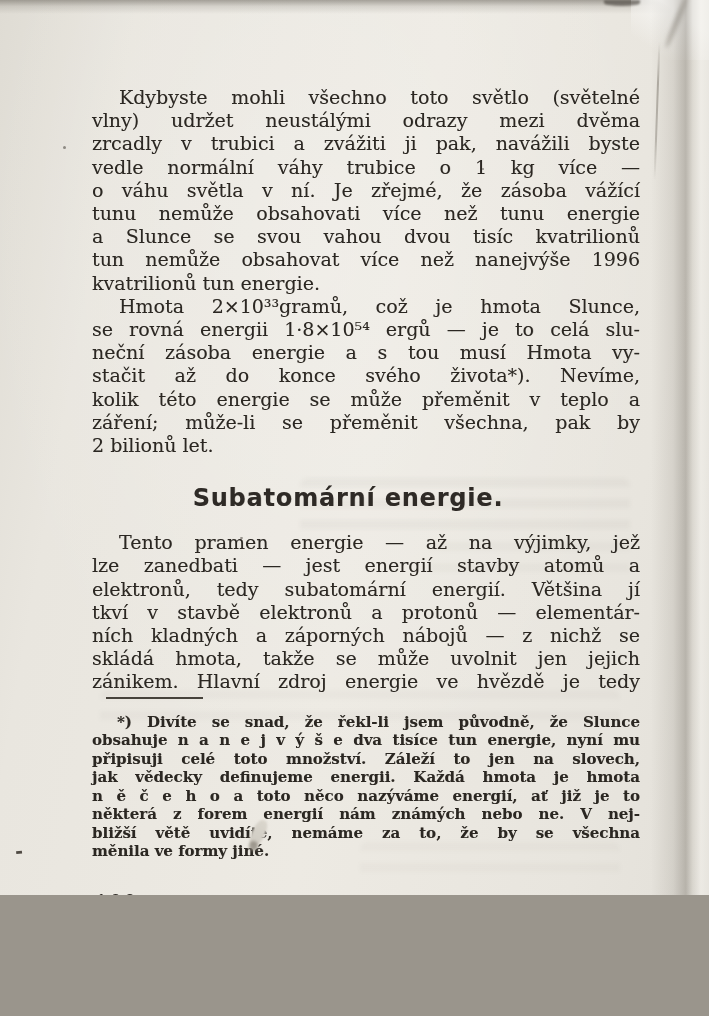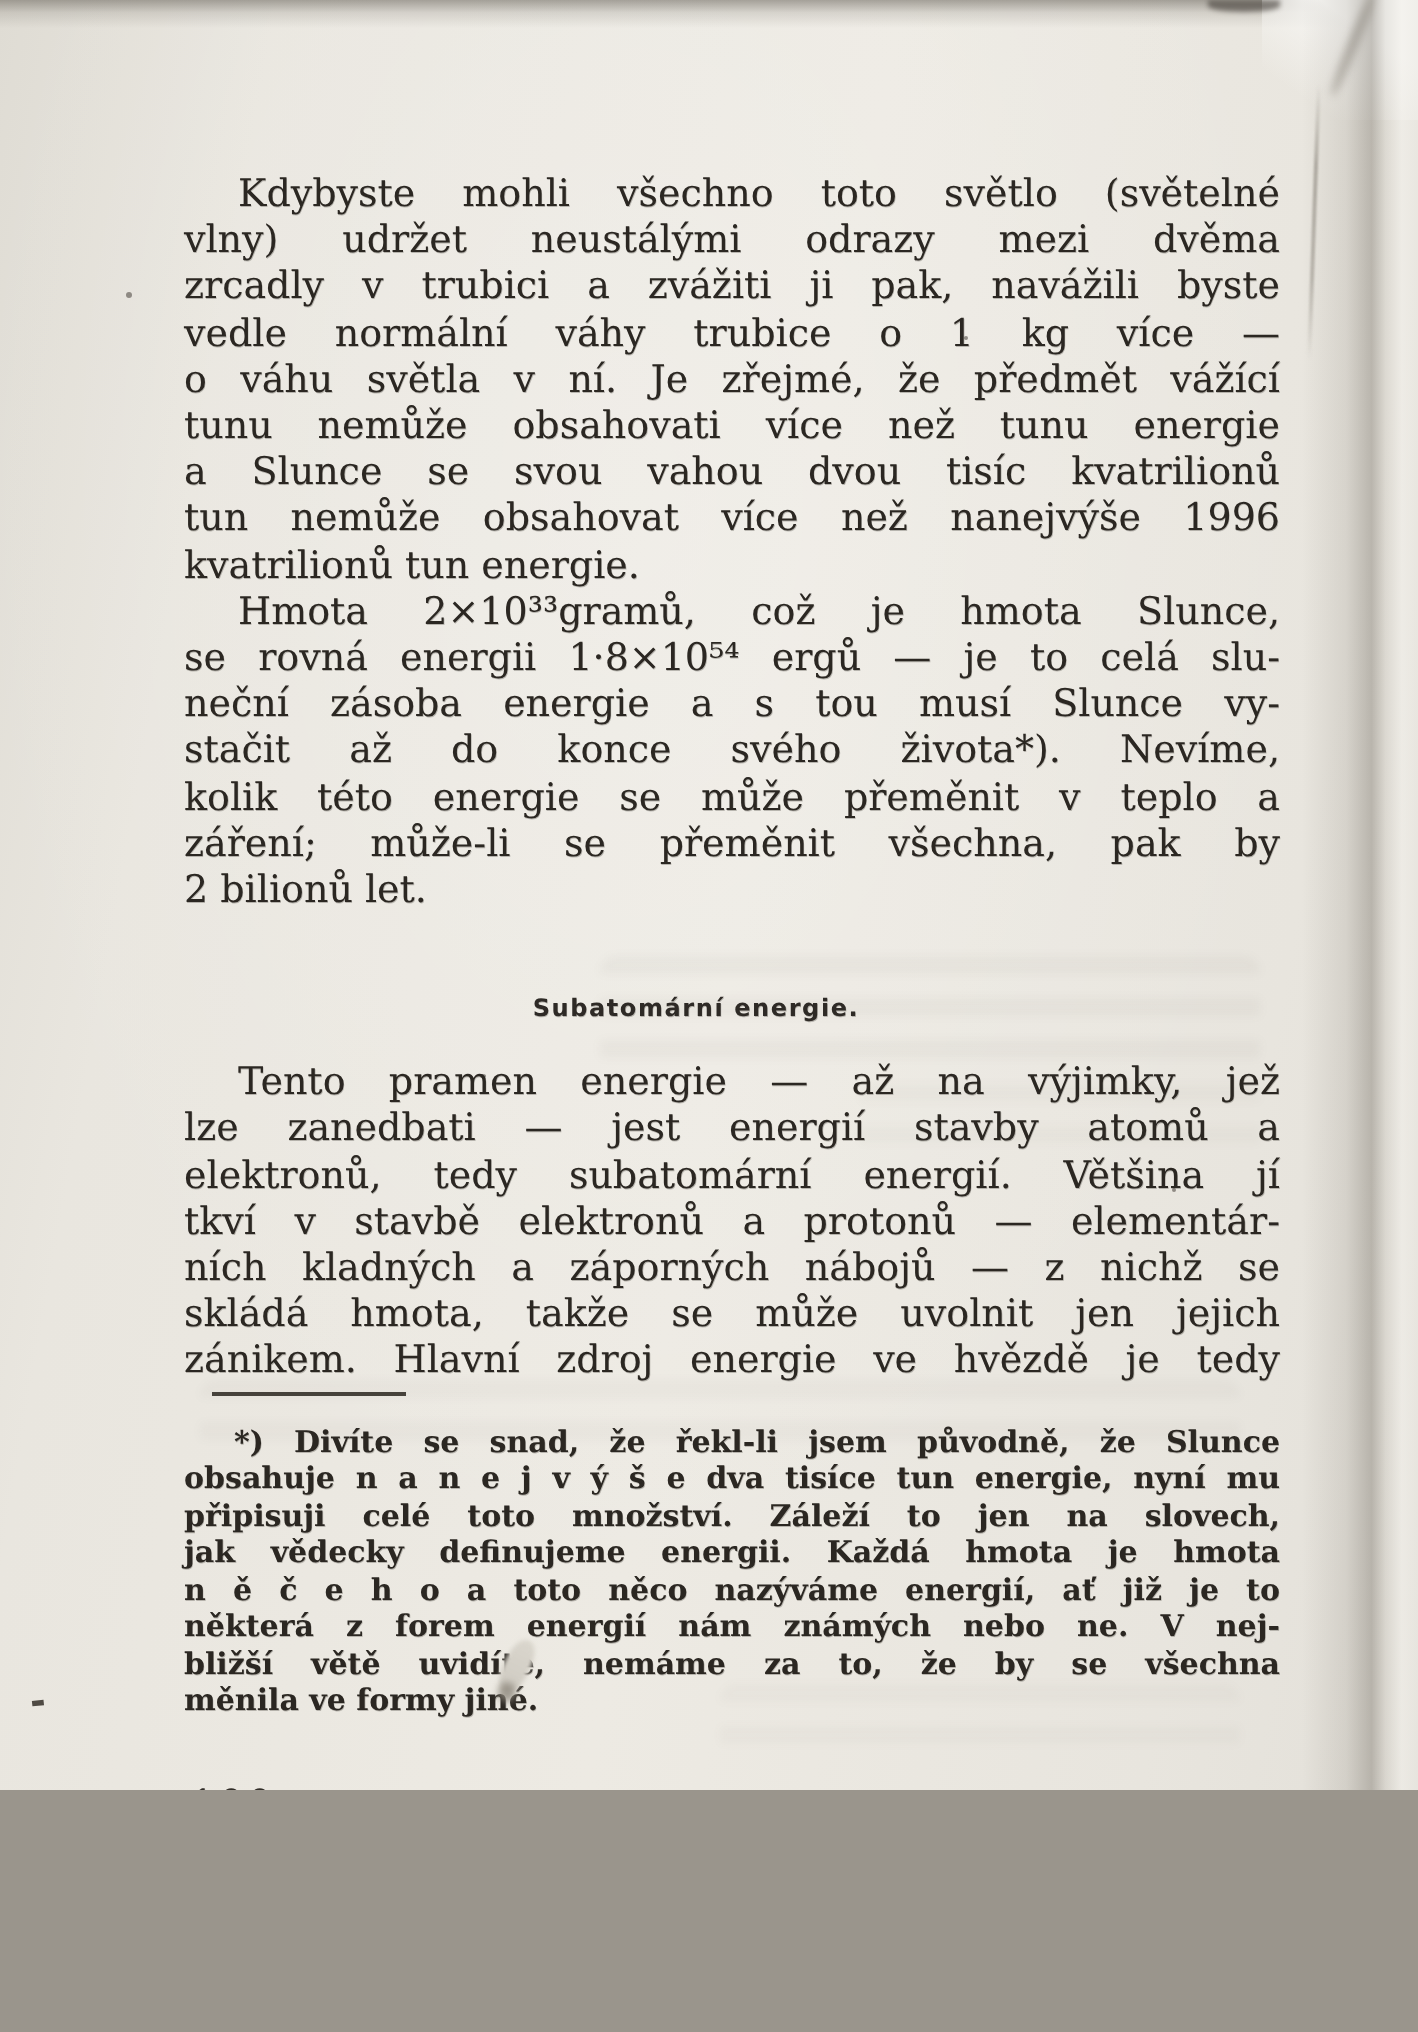--- a/index.html
+++ b/index.html
@@ -49,22 +49,22 @@
   .margin-dash { position:absolute; left:15px; top:840px; font-family:"DejaVu Sans", sans-serif;
     font-weight:bold; font-size:19px; color:#4f4a43; transform:rotate(-6deg); }
 
   
   .text-block { position:absolute; left:92px; top:86px; width:548px;
     text-shadow:0.3px 0.3px 0 rgba(43,39,34,0.28); }
   .para { margin:0; }
   .line { font-size:19px; line-height:23.2px; text-align:justify; text-align-last:justify; hyphens:none; }
   .line.indent { text-indent:27px; }
   .line.last { text-align-last:left; }
-  .heading { font-family:"DejaVu Sans", sans-serif; font-weight:700; font-size:12px;
-    letter-spacing:0.8px; text-align:center; margin:40px 0 19px; transform:translateX(-18px); color:#2e2a26; }
+  .heading { font-family:"DejaVu Sans", sans-serif; font-weight:700; font-size:24px;
+    letter-spacing:0.8px; text-align:center; margin:27px 0 19px; transform:translateX(-18px); color:#2e2a26; }
   .footnote-rule { width:97px; height:0; border-top:2px solid #46423b; margin:3px 0 0 14px; }
   .footnote { margin-top:14px; font-weight:700; }
   .fline { font-size:15px; line-height:18.5px; text-align:justify; text-align-last:justify; }
   .fline.indent { text-indent:25px; }
   .fline.last { text-align-last:left; }
   .page-number { position:absolute; left:95px; top:890px; font-size:20px;
     letter-spacing:1.5px; color:#312d28; text-shadow:0.3px 0.3px 0 rgba(49,45,40,0.3); }
 </style>
 </head>
 <body>
@@ -86,31 +86,31 @@
   <div class="speck s3"></div>
   <div class="speck s4"></div>
 
   <div class="text-block">
 
     <p class="para">
       <span class="line indent" style="display:block">Kdybyste mohli všechno toto světlo (světelné</span>
       <span class="line" style="display:block">vlny) udržet neustálými odrazy mezi dvěma</span>
       <span class="line" style="display:block">zrcadly v trubici a zvážiti ji pak, navážili byste</span>
       <span class="line" style="display:block">vedle normální váhy trubice o 1 kg více —</span>
-      <span class="line" style="display:block">o váhu světla v ní. Je zřejmé, že předmět vážící</span>
+      <span class="line" style="display:block">o váhu světla v ní. Je zřejmé, že zásoba vážící</span>
       <span class="line" style="display:block">tunu nemůže obsahovati více než tunu energie</span>
       <span class="line" style="display:block">a Slunce se svou vahou dvou tisíc kvatrilionů</span>
       <span class="line" style="display:block">tun nemůže obsahovat více než nanejvýše 1996</span>
       <span class="line last" style="display:block">kvatrilionů tun energie.</span>
     </p>
 
     <p class="para">
       <span class="line indent" style="display:block">Hmota 2×10³³gramů, což je hmota Slunce,</span>
       <span class="line" style="display:block">se rovná energii 1·8×10⁵⁴ ergů — je to celá slu-</span>
-      <span class="line" style="display:block">neční zásoba energie a s tou musí Slunce vy-</span>
+      <span class="line" style="display:block">neční zásoba energie a s tou musí Hmota vy-</span>
       <span class="line" style="display:block">stačit až do konce svého života*). Nevíme,</span>
       <span class="line" style="display:block">kolik této energie se může přeměnit v teplo a</span>
       <span class="line" style="display:block">záření; může-li se přeměnit všechna, pak by</span>
       <span class="line last" style="display:block">2 bilionů let.</span>
     </p>
 
     <h2 class="heading">Subatomární energie.</h2>
 
     <p class="para">
       <span class="line indent" style="display:block">Tento pramen energie — až na výjimky, jež</span>

